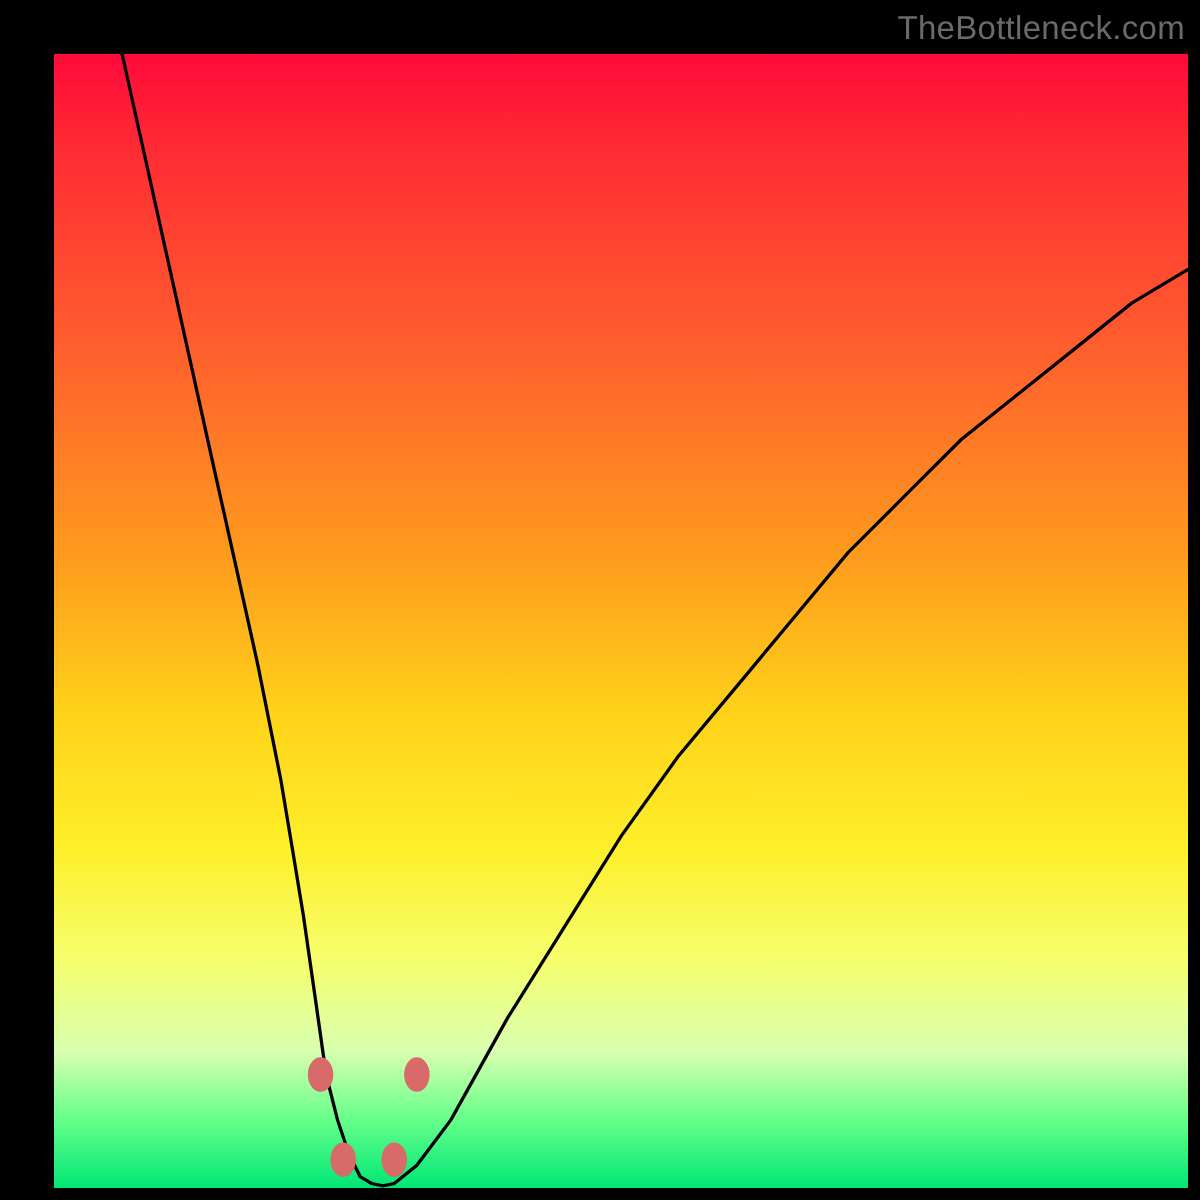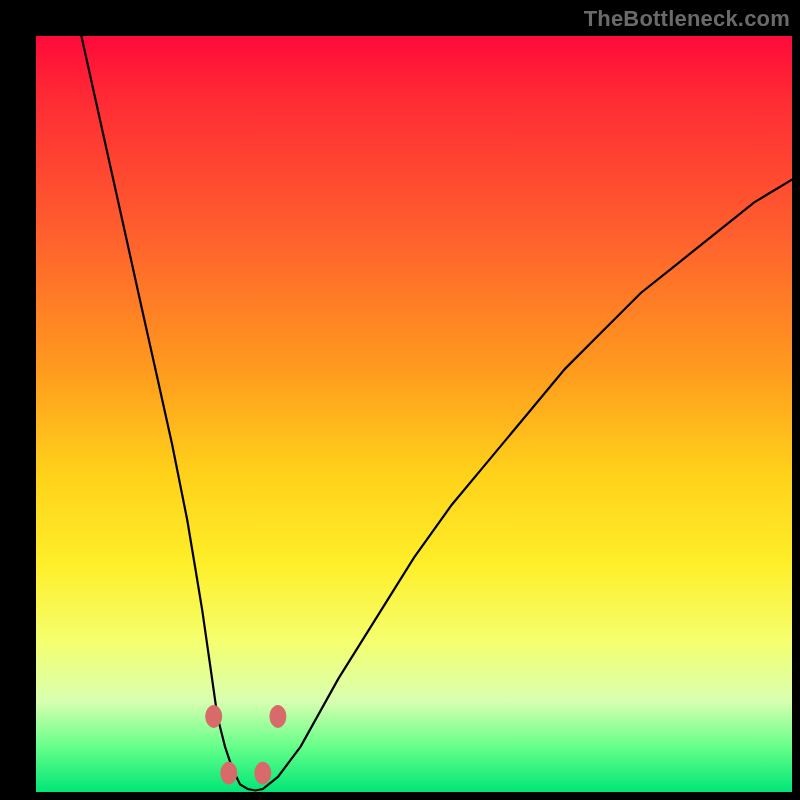--- a/index.html
+++ b/index.html
@@ -39,21 +39,20 @@
       #00e676 100%);
   }
   .watermark {
     position: absolute;
     top: 6px;
     right: 10px;
     color: #6a6a6a;
     font-size: 22px;
     letter-spacing: 0.2px;
     user-select: none;
-    font-weight: bold;
   }
   svg.curve {
     position: absolute;
     left: 0;
     top: 0;
     width: 756px;
     height: 756px;
     overflow: visible;
   }
   .curve-path {

